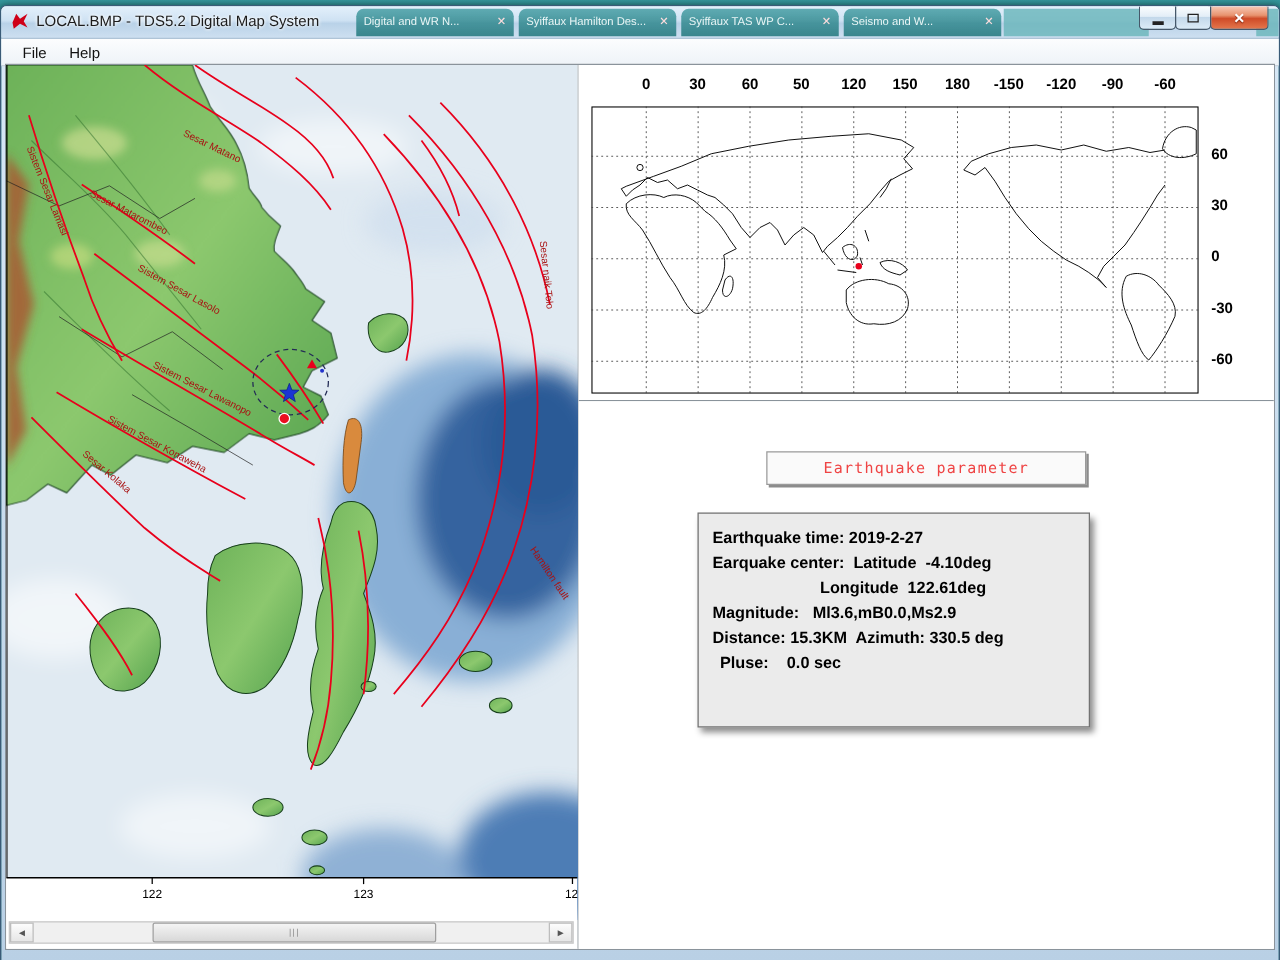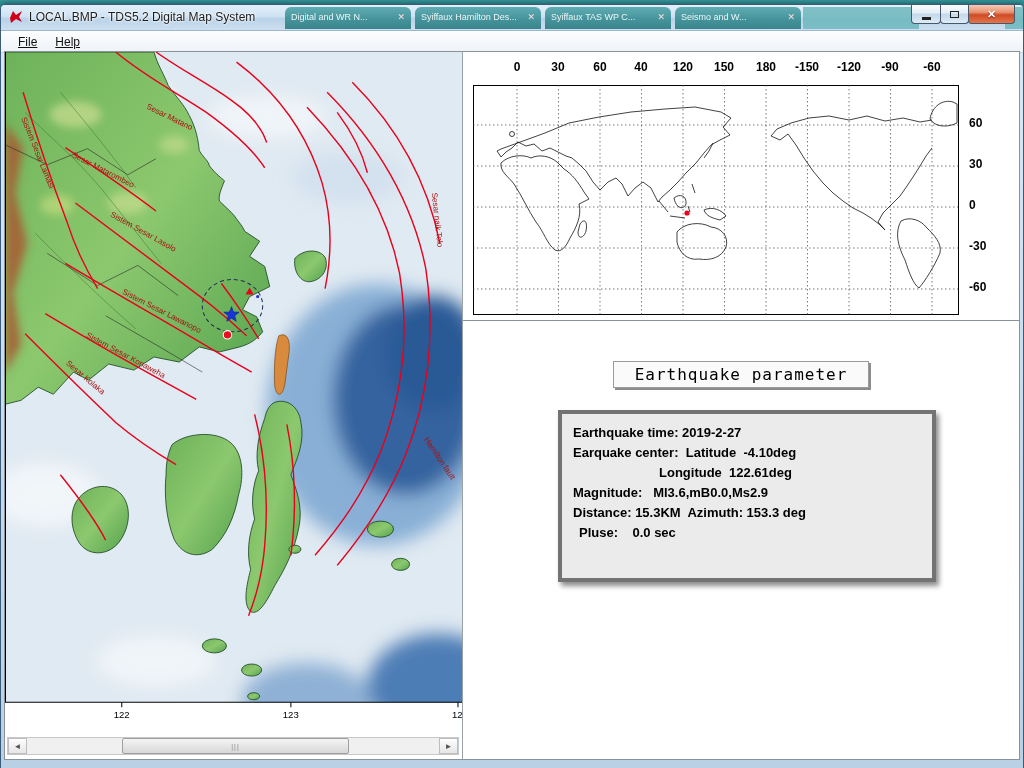--- a/index.html
+++ b/index.html
@@ -38,21 +38,21 @@
   .btn-max{width:29px;}
   .btn-close{width:47px;color:#fff;font-size:11px;font-weight:bold;
              background:linear-gradient(#f7c9b6 0%,#e8936f 40%,#cf4b28 55%,#e4764c 100%);
              text-shadow:0 1px 1px #7a1c06;}
   .minbar{display:block;width:9px;height:3px;background:#222;margin-top:8px;}
   .maxbox{display:block;width:9px;height:7px;border:1px solid #222;box-sizing:border-box;}
   
   .menubar{height:21px;background:linear-gradient(#fcfdfe,#eef3f8);
            border-top:1px solid #9eb6cb;border-bottom:1px solid #c9d4de;
            display:flex;align-items:center;padding-left:8px;font-size:12px;color:#111;}
-  .menu-item{padding:2px 9px;text-decoration:underline;}
+  .menu-item{padding:2px 9px;}
   
   .client{position:absolute;left:3px;right:3px;top:46px;bottom:9px;background:#fff;
           border:1px solid #8a939b;display:flex;}
   .left-pane{width:458px;box-sizing:border-box;border-right:1px solid #9aa2a8;
              display:flex;flex-direction:column;background:#fff;}
   .map-wrap{flex:1;position:relative;}
   .map-wrap svg{display:block;width:100%;height:100%;}
   .hscroll{height:17px;margin:1px 3px 4px 2px;display:flex;align-items:stretch;
            background:#f0f0f0;border:1px solid #c8c8c8;}
   .scroll-arrow{width:17px;display:flex;align-items:center;justify-content:center;
@@ -66,24 +66,24 @@
   .right-pane{flex:1;display:flex;flex-direction:column;background:#fff;}
   .world-section{height:268px;position:relative;border-bottom:1px solid #8a939b;background:#fff;}
   .world-section svg{position:absolute;left:10px;top:33px;}
   .lon-label{position:absolute;top:8px;transform:translateX(-50%);
              font-size:12px;font-weight:bold;color:#000;}
   .lat-label{position:absolute;left:506px;font-size:12px;font-weight:bold;color:#000;}
   .quake-section{flex:1;position:relative;background:#fff;}
   .quake-title{position:absolute;left:50%;transform:translateX(-50%);top:40px;
                width:256px;height:27px;box-sizing:border-box;background:#fafafa;
                border:1px solid #9a9a9a;box-shadow:2px 2px 0 #8c8c8c;
-               font-family:"DejaVu Sans Mono",monospace;font-size:16px;color:#000000;
+               font-family:"DejaVu Sans Mono",monospace;font-size:12px;color:#ef4444;
                letter-spacing:1px;text-align:center;line-height:25px;}
-  .quake-box{position:absolute;left:95px;top:89px;width:378px;height:172px;box-sizing:border-box;
-             background:#ebebeb;border:4px solid #737373;
+  .quake-box{position:absolute;left:95px;top:89px;width:314px;height:172px;box-sizing:border-box;
+             background:#ebebeb;border:1px solid #737373;
              box-shadow:3px 4px 5px rgba(0,0,0,.45);padding-top:9px;}
   .q-line{font-size:13px;font-weight:bold;color:#000;line-height:20px;white-space:pre;}
   .q-0,.q-2,.q-5,.q-6{padding-left:11px;}
   .q-1{padding-left:83px;}
   .q-3,.q-4{padding-left:97px;}
   .q-7{padding-left:17px;}
 </style>
 </head>
 <body>
 
@@ -279,21 +279,21 @@
             </div>
         </div>
       </div>
 
       <div class="right-pane">
 
         <div class="world-section">
           <span class="lon-label" style="left:54px">0</span>
           <span class="lon-label" style="left:95px">30</span>
           <span class="lon-label" style="left:137px">60</span>
-          <span class="lon-label" style="left:178px">40</span>
+          <span class="lon-label" style="left:178px">50</span>
           <span class="lon-label" style="left:220px">120</span>
           <span class="lon-label" style="left:261px">150</span>
           <span class="lon-label" style="left:303px">180</span>
           <span class="lon-label" style="left:344px">-150</span>
           <span class="lon-label" style="left:386px">-120</span>
           <span class="lon-label" style="left:427px">-90</span>
           <span class="lon-label" style="left:469px">-60</span>
 
           <span class="lat-label" style="top:64px">60</span>
           <span class="lat-label" style="top:105px">30</span>
@@ -349,21 +349,21 @@
           </svg>
         </div>
 
         <div class="quake-section">
           <div class="quake-title">Earthquake parameter</div>
           <div class="quake-box">
             <div class="q-line q-0">Earthquake time: 2019-2-27</div>
             <div class="q-line q-2">Earquake center:  Latitude  -4.10deg</div>
             <div class="q-line q-3">Longitude  122.61deg</div>
             <div class="q-line q-5">Magnitude:   Ml3.6,mB0.0,Ms2.9</div>
-            <div class="q-line q-6">Distance: 15.3KM  Azimuth: 153.3 deg</div>
+            <div class="q-line q-6">Distance: 15.3KM  Azimuth: 330.5 deg</div>
             <div class="q-line q-7">Pluse:    0.0 sec</div>
           </div>
         </div>
 
       </div>
     </div>
   </div>
 </div>
 
 </body></html>

